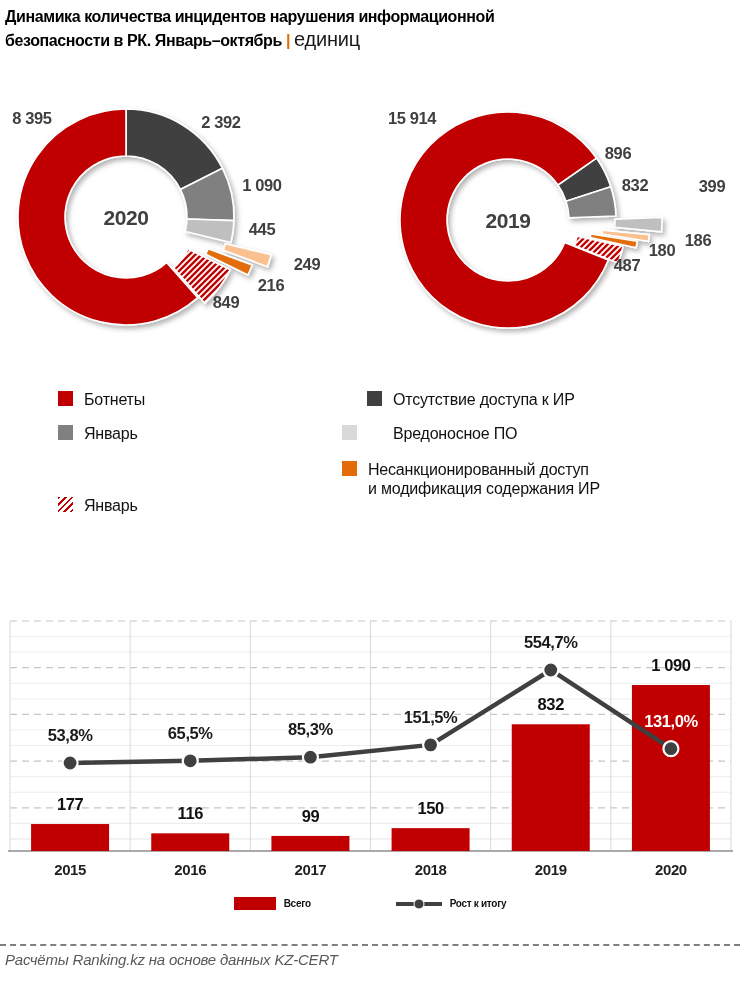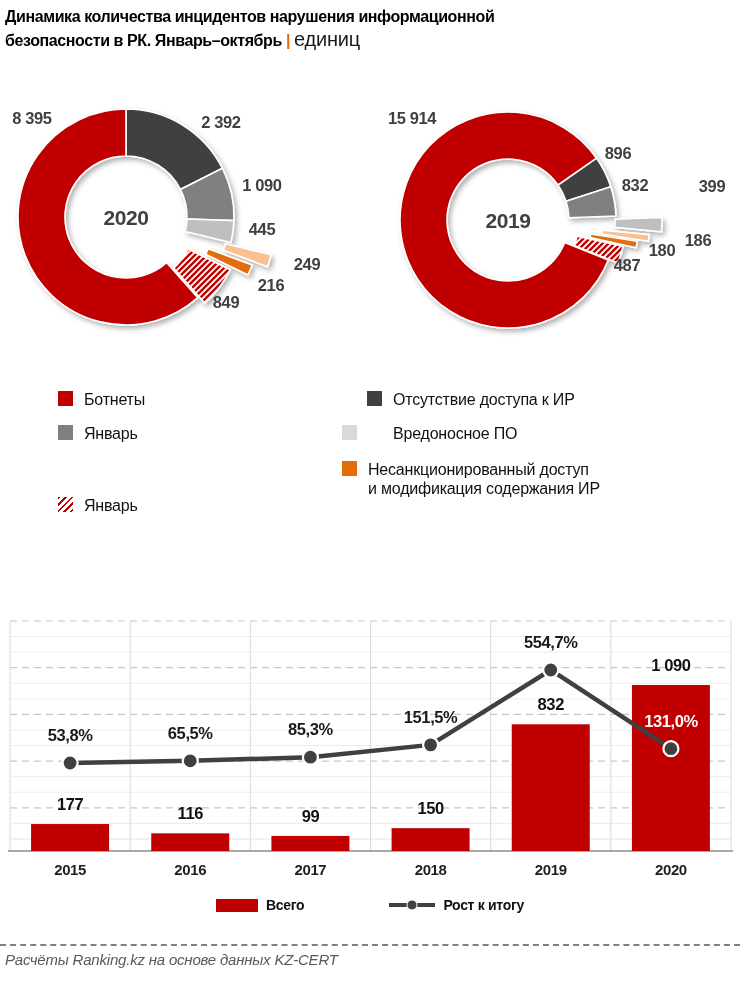--- a/index.html
+++ b/index.html
@@ -31,21 +31,21 @@
   .dlegend-text{font-size:16px;line-height:19px;letter-spacing:-0.2px;color:#111;}
   
   #donut-svg{position:absolute;left:0;top:0;}
   #bar-svg{position:absolute;left:0;top:600px;}
   #bar-svg text{font-family:"Liberation Sans",sans-serif;letter-spacing:-0.4px;}
   
   .bar-legend{
     position:absolute;left:0;top:897px;width:740px;display:flex;
     justify-content:center;align-items:center;gap:85px;
   }
-  .bl-item{display:flex;align-items:center;gap:8px;font-size:14px;font-weight:700;
+  .bl-item{display:flex;align-items:center;gap:8px;font-size:10px;font-weight:700;
     letter-spacing:-0.3px;color:#111;}
   .bl-swatch{width:42px;height:13px;display:inline-block;}
   .bl-line{position:relative;width:46px;height:4px;background:#404040;display:inline-block;}
   .bl-dot{position:absolute;left:50%;top:50%;width:9px;height:9px;border-radius:50%;
     background:#404040;border:1.5px solid #fff;transform:translate(-50%,-50%);}
   
   .divider{position:absolute;left:0;top:944px;width:740px;border-top:2px dashed #7f7f7f;}
   .footer-note{
     position:absolute;left:5px;top:951px;font-style:italic;font-size:15px;
     color:#595959;letter-spacing:-0.2px;

